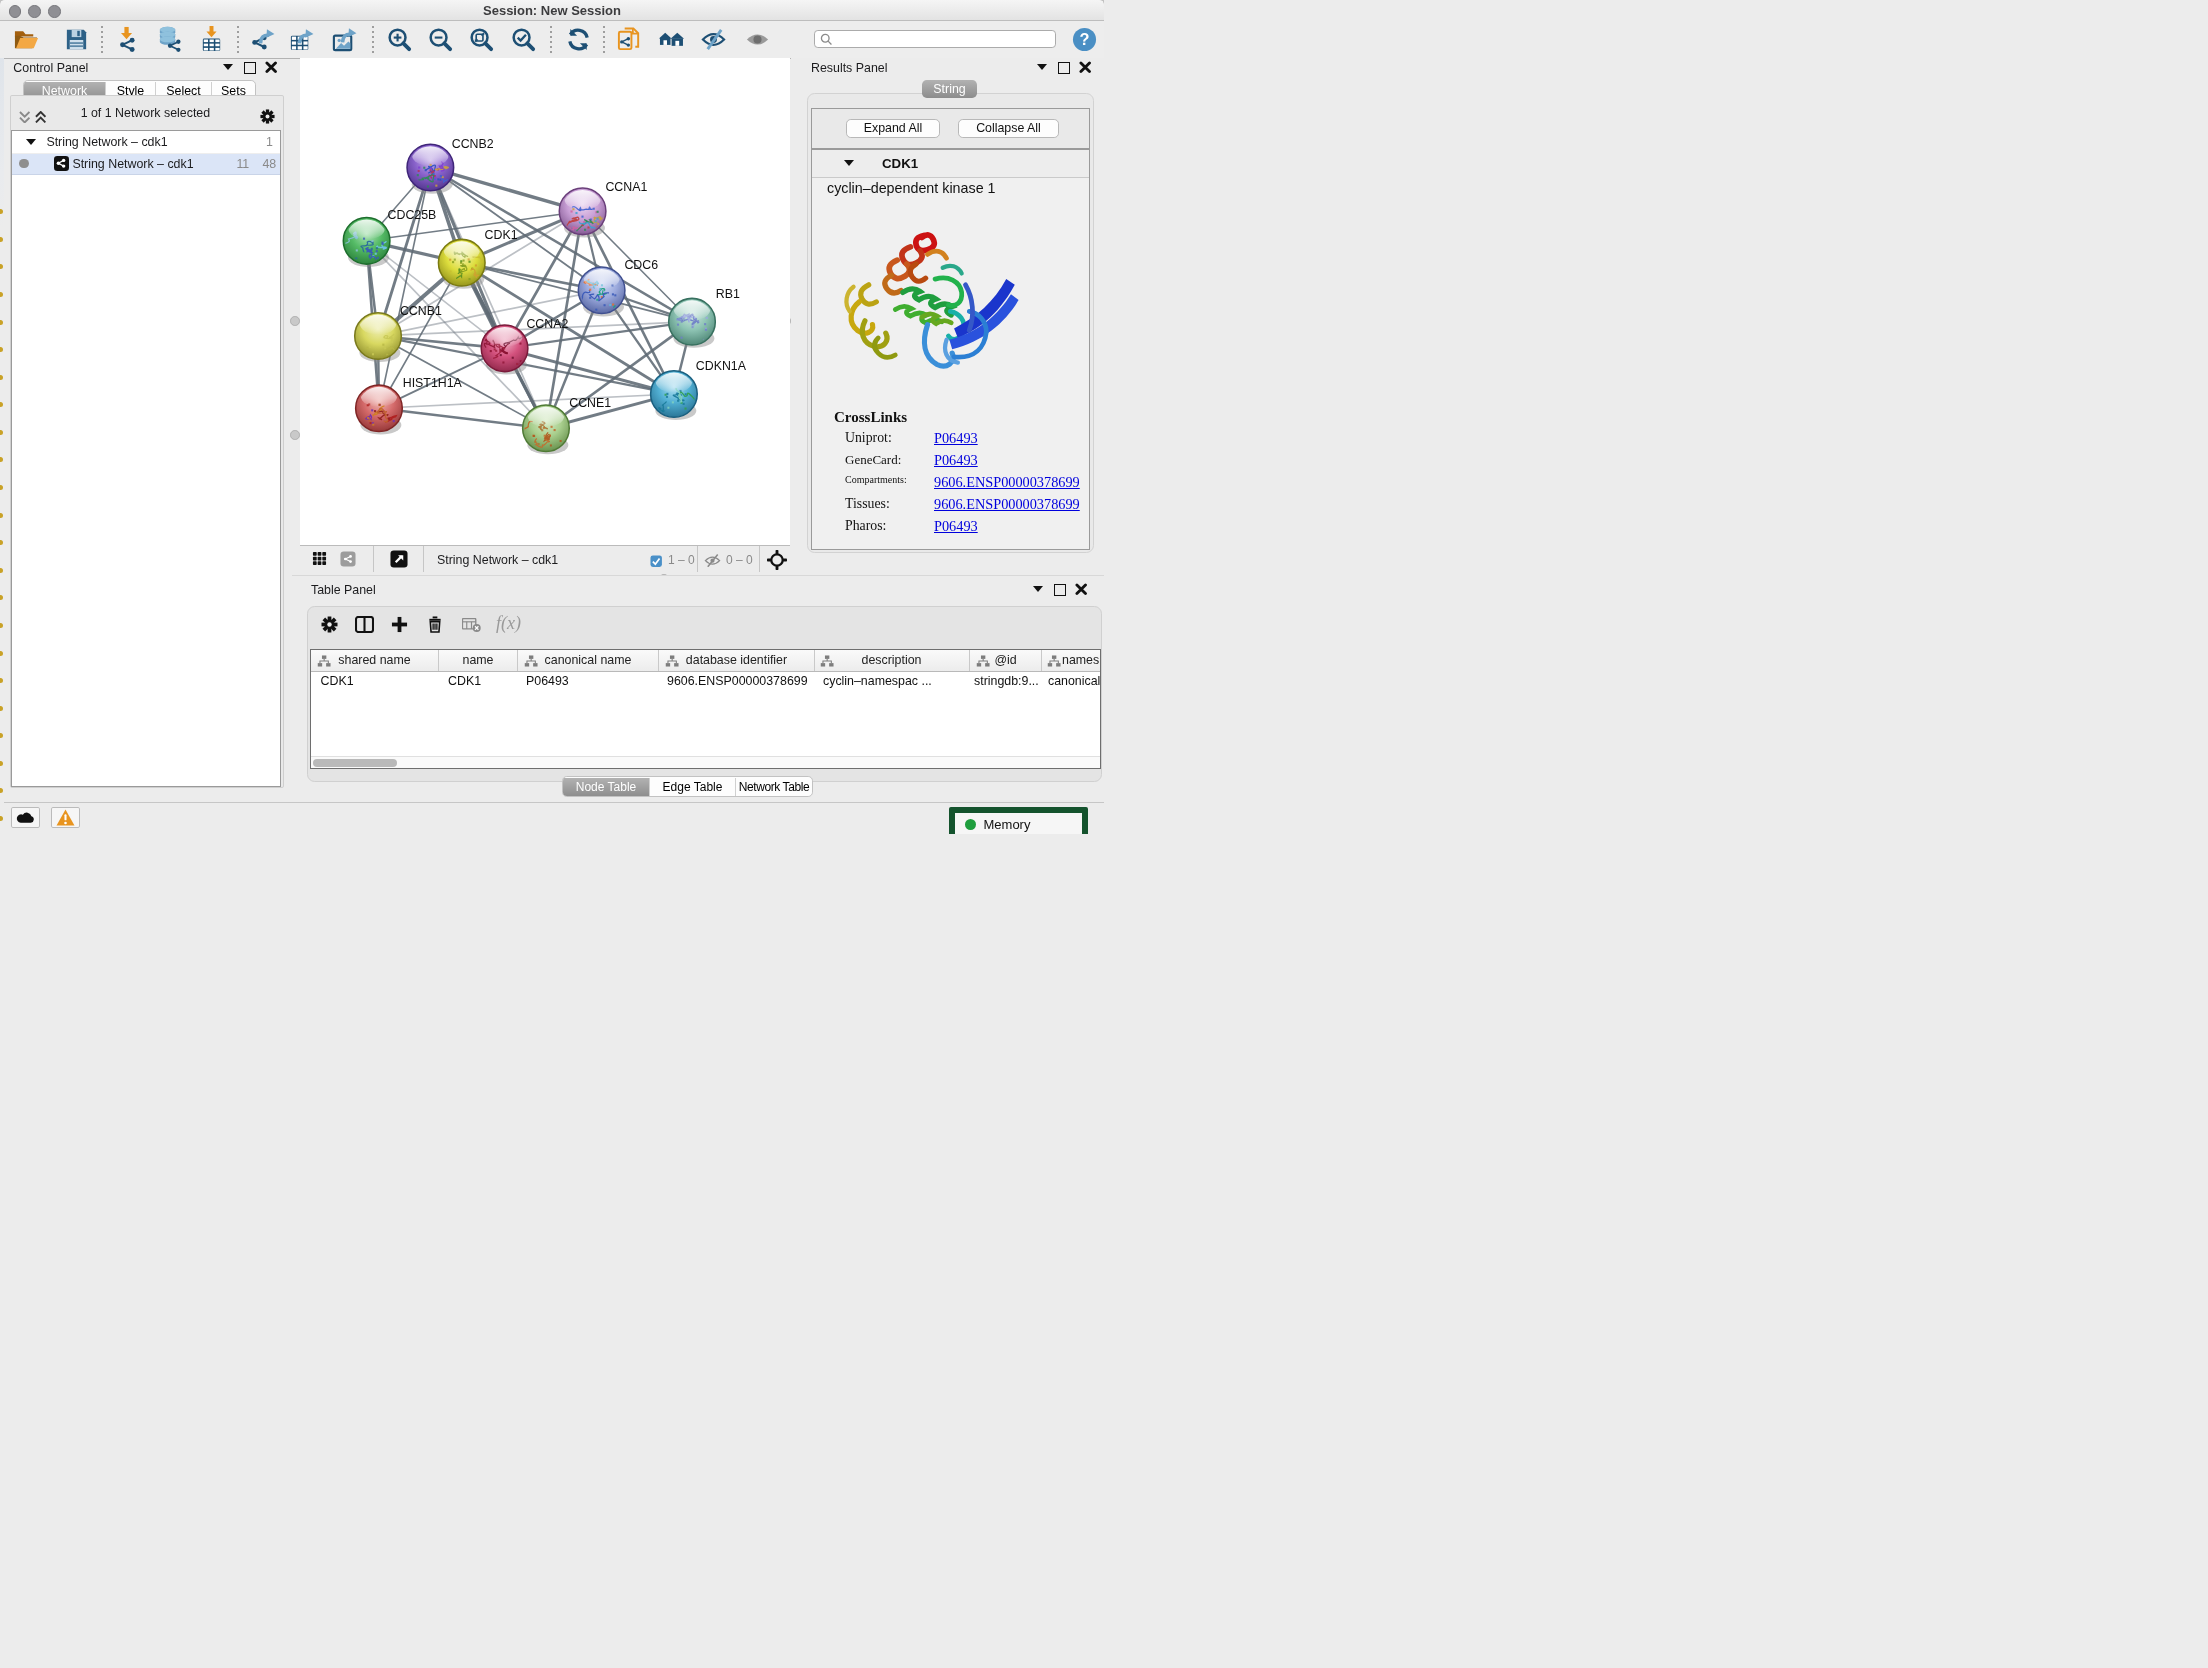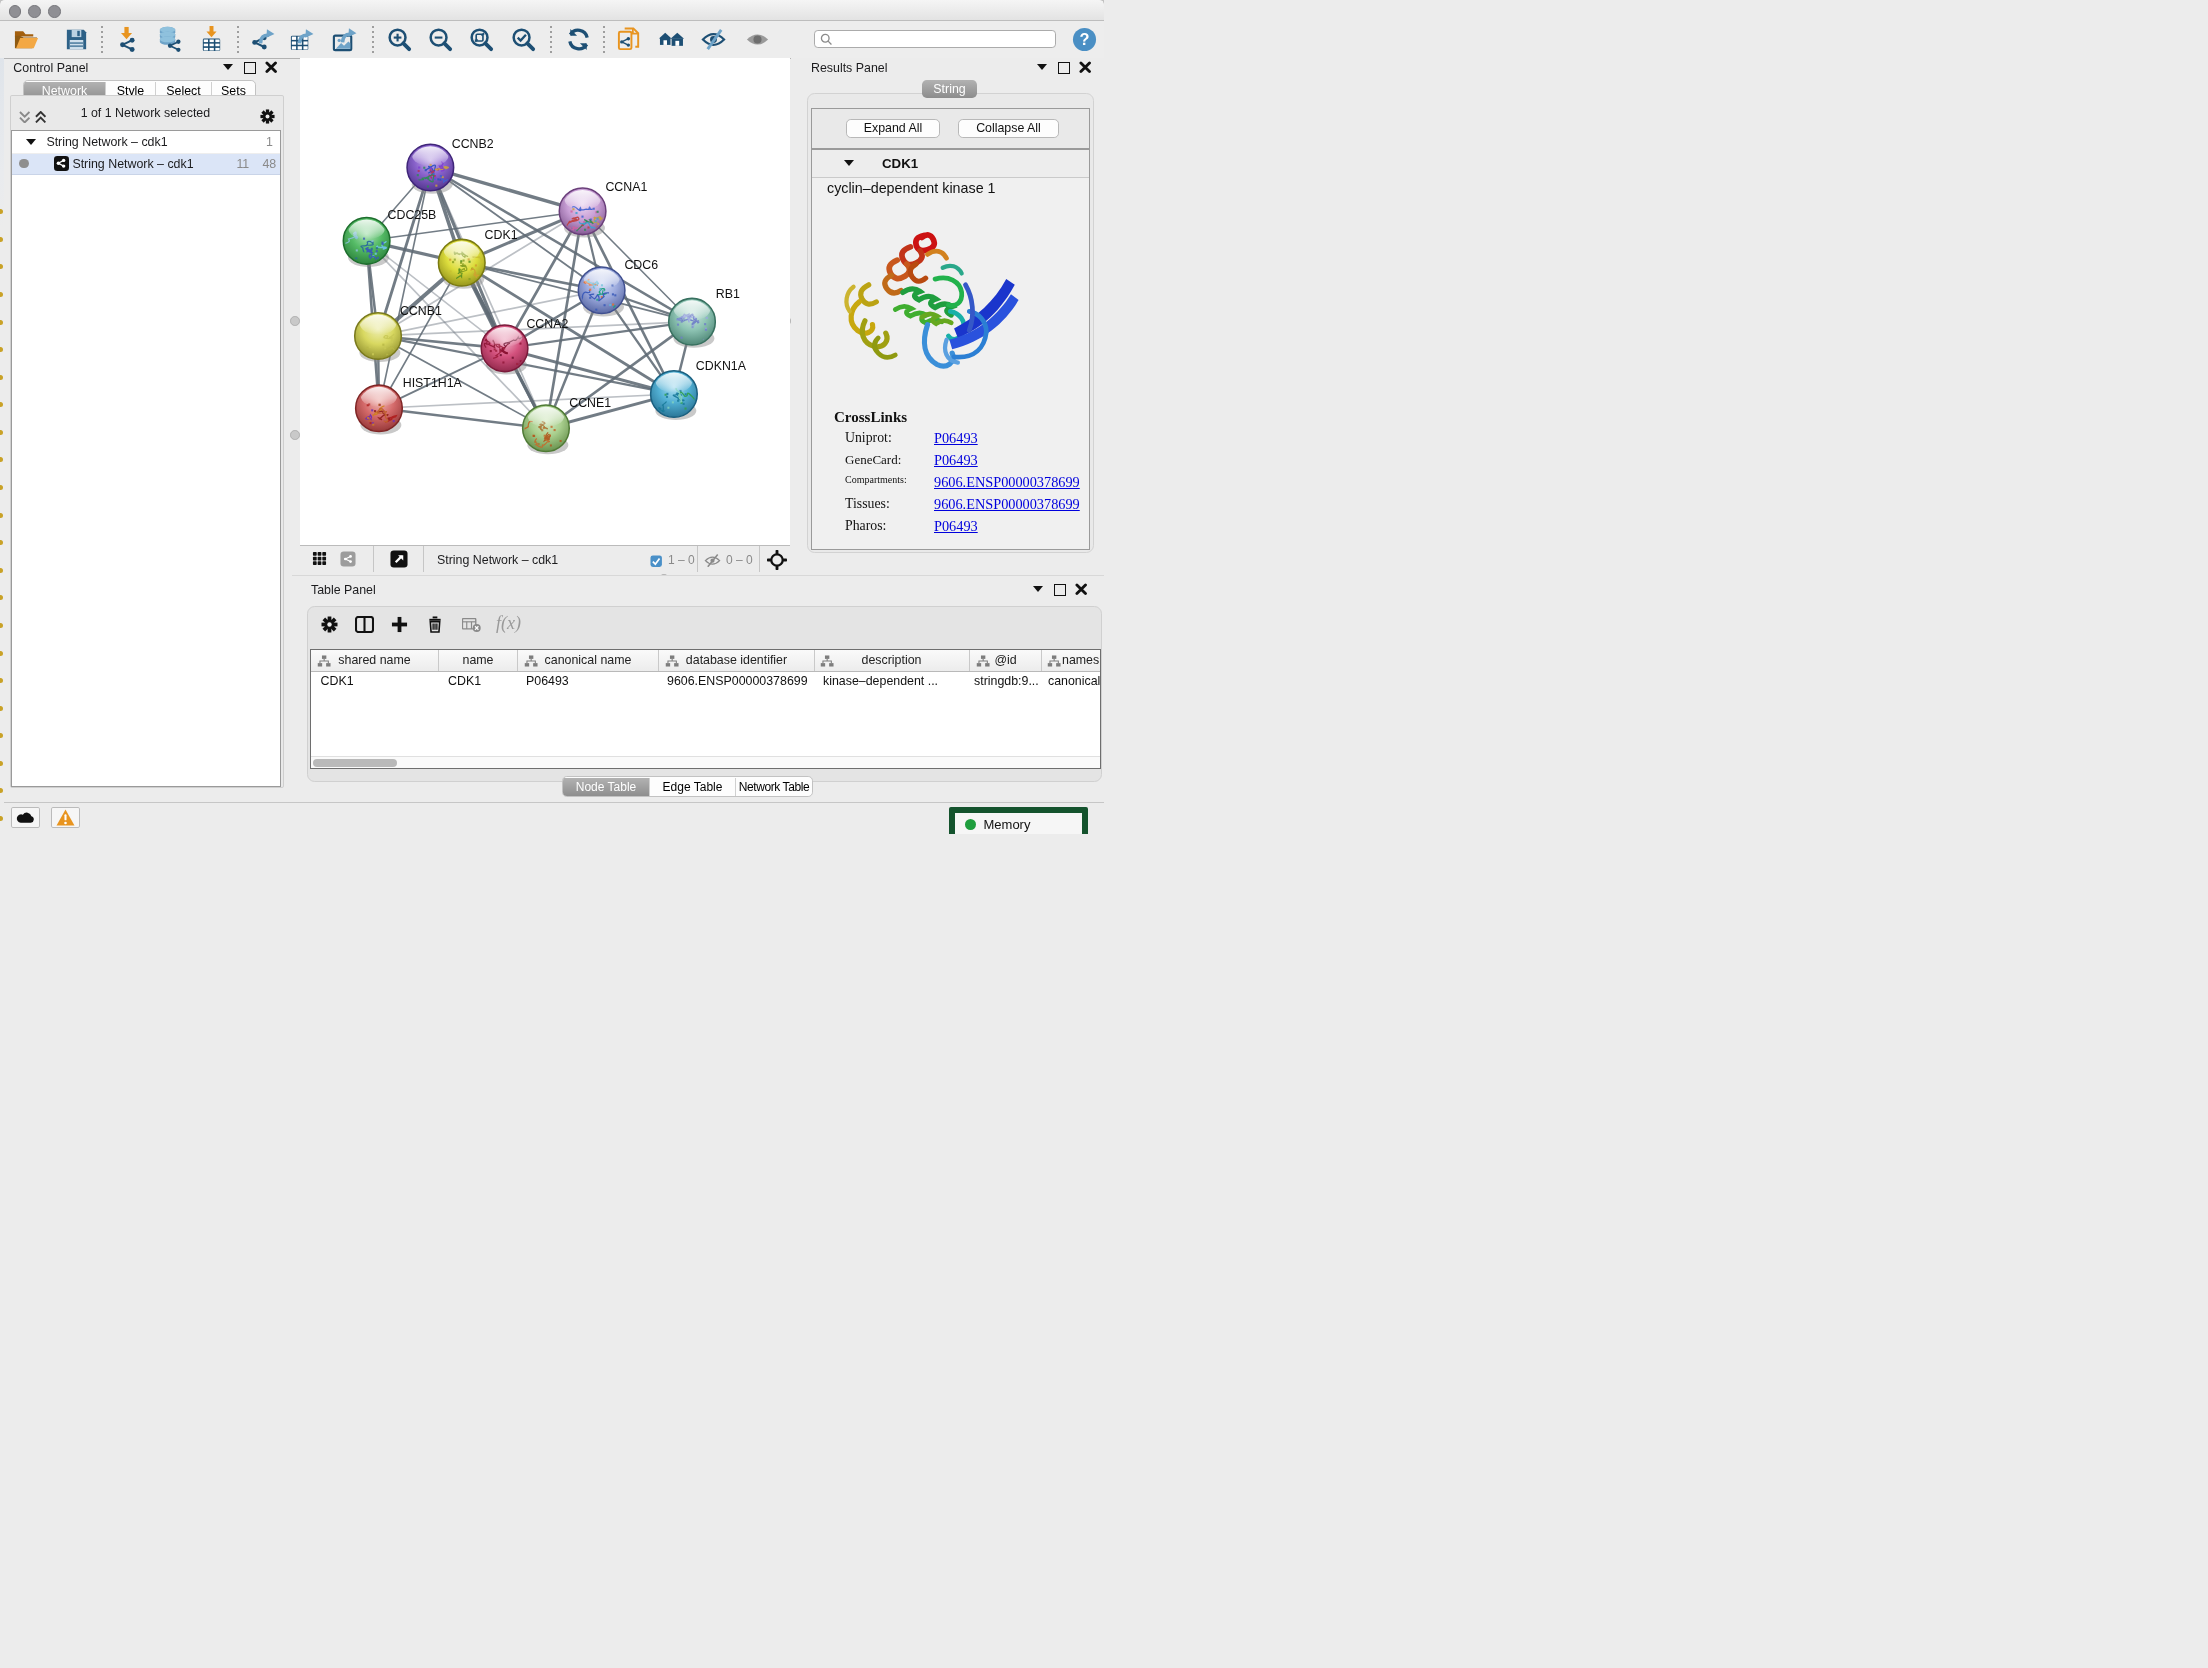--- a/index.html
+++ b/index.html
@@ -6,20 +6,21 @@
 .abs{position:absolute}
 .txt{color:#1c1c1e;font-size:12.4px}
 .graytxt{color:#8a8a8a}
 .seg{display:inline-block;text-align:center;font-size:12.4px;line-height:19px;height:19px}
 .hdr{font-size:12.4px;color:#1c1c1e}
 </style></head><body>
 <div class="abs" style="left:0;top:0;width:1104px;height:20px;background:linear-gradient(#f5f5f5,#e3e3e3);border-bottom:1px solid #bdbdbd;border-radius:4.8px 4.8px 0 0">
 <span class="abs" style="left:8.6px;top:5.2px;width:10.5px;height:10.5px;border-radius:50%;background:#8f8f94;border:0.5px solid #77777c"></span>
 <span class="abs" style="left:28px;top:5.2px;width:10.5px;height:10.5px;border-radius:50%;background:#8f8f94;border:0.5px solid #77777c"></span>
 <span class="abs" style="left:48px;top:5.2px;width:10.5px;height:10.5px;border-radius:50%;background:#8f8f94;border:0.5px solid #77777c"></span>
+<div class="abs" style="left:0;right:0;top:2.9px;text-align:center;font-size:13px;font-weight:bold;color:#3c3c3e">Session: New Session</div>
 </div>
 <div class="abs" style="left:0;top:21px;width:1104px;height:37px;background:#ededed;border-bottom:1px solid #b3b3b3"></div>
 <div style="position:absolute;left:13.3px;top:26px"><svg width="27" height="27" viewBox="0 0 28 28" style="">
       <path d="M2 9 v-3.5 h8.5 l2.5 3 h8 V11 H2 Z" fill="#a35f0e"></path>
       <path d="M2 23 V10 h5 l4 2 h14 l-5 11 Z" fill="#8f5a12"></path>
       <path d="M7.5 12.5 h18.5 l-4.5 10.5 H3.2 Z" fill="#f3a844"></path>
     </svg></div>
 <div style="position:absolute;left:63px;top:26px"><svg width="27" height="27" viewBox="0 0 28 28" style="">
       <path d="M4 4 h17.5 l2.5 2.5 V24 H4 Z" fill="#2d6187"></path>
       <rect x="9" y="4" width="10" height="7.5" fill="#bcd2e2"></rect>
@@ -914,21 +915,21 @@
             <rect x="0.8" y="8.5" width="4.6" height="3.6" fill="#7d7d7d"></rect>
             <rect x="9.6" y="8.5" width="4.6" height="3.6" fill="#7d7d7d"></rect>
             <path d="M7.5 4.1 v2.2 M3.1 8.5 v-2.2 h8.8 v2.2" fill="none" stroke="#7d7d7d" stroke-width="1.1"></path>
           </svg></div>
       </div>
     </div>
     <div class="abs" style="left:9.5px;top:24px;font-size:12.4px;color:#111">CDK1</div>
     <div class="abs" style="left:137px;top:24px;font-size:12.4px;color:#111">CDK1</div>
     <div class="abs" style="left:215px;top:24px;font-size:12.4px;color:#111">P06493</div>
     <div class="abs" style="left:356px;top:24px;font-size:12.4px;color:#111">9606.ENSP00000378699</div>
-    <div class="abs" style="left:512px;top:24px;font-size:12.4px;color:#111">kinase–dependent ...</div>
+    <div class="abs" style="left:512px;top:24px;font-size:12.4px;color:#111">cyclin–namespac ...</div>
     <div class="abs" style="left:663px;top:24px;font-size:12.4px;color:#111">stringdb:9...</div>
     <div class="abs" style="left:737px;top:24px;font-size:12.4px;color:#111">canonical</div>
     <div class="abs" style="left:0;top:106px;width:789px;height:13.3px;background:#fafafa;border-top:1px solid #e0e0e0">
       <div style="position:absolute;left:1.9px;top:1.9px;width:84px;height:8.6px;background:#b9b9b9;border-radius:4.8px"></div>
     </div>
   </div>
 <div class="abs" style="left:562px;top:776px;height:19px;border-radius:4.8px;overflow:hidden;border:1px solid #c2c2c2;background:#fdfdfd">
 <span class="seg" style="width:86px;background:linear-gradient(#b2b2b2,#8c8c8c);color:#fff;font-size:12px">Node Table</span><span class="seg" style="width:85px;border-left:1px solid #d0d0d0;font-size:12px">Edge Table</span><span class="seg" style="width:76px;border-left:1px solid #d0d0d0;font-size:12px;letter-spacing:-0.4px">Network Table</span>
 </div>
 <div class="abs" style="left:0;top:802px;width:1104px;height:32px;background:#ececec;border-top:1px solid #c6c6c6"></div>

